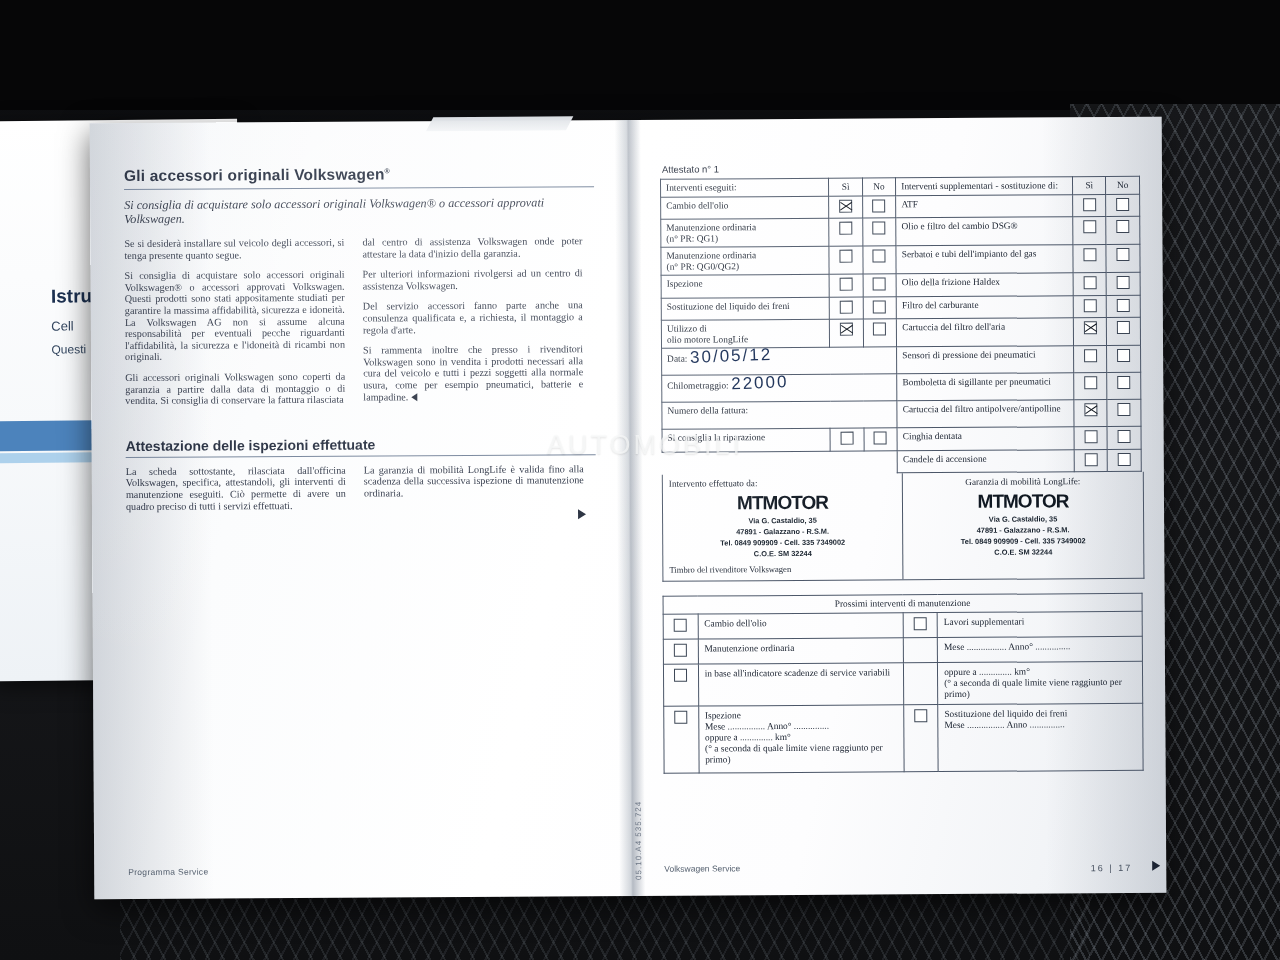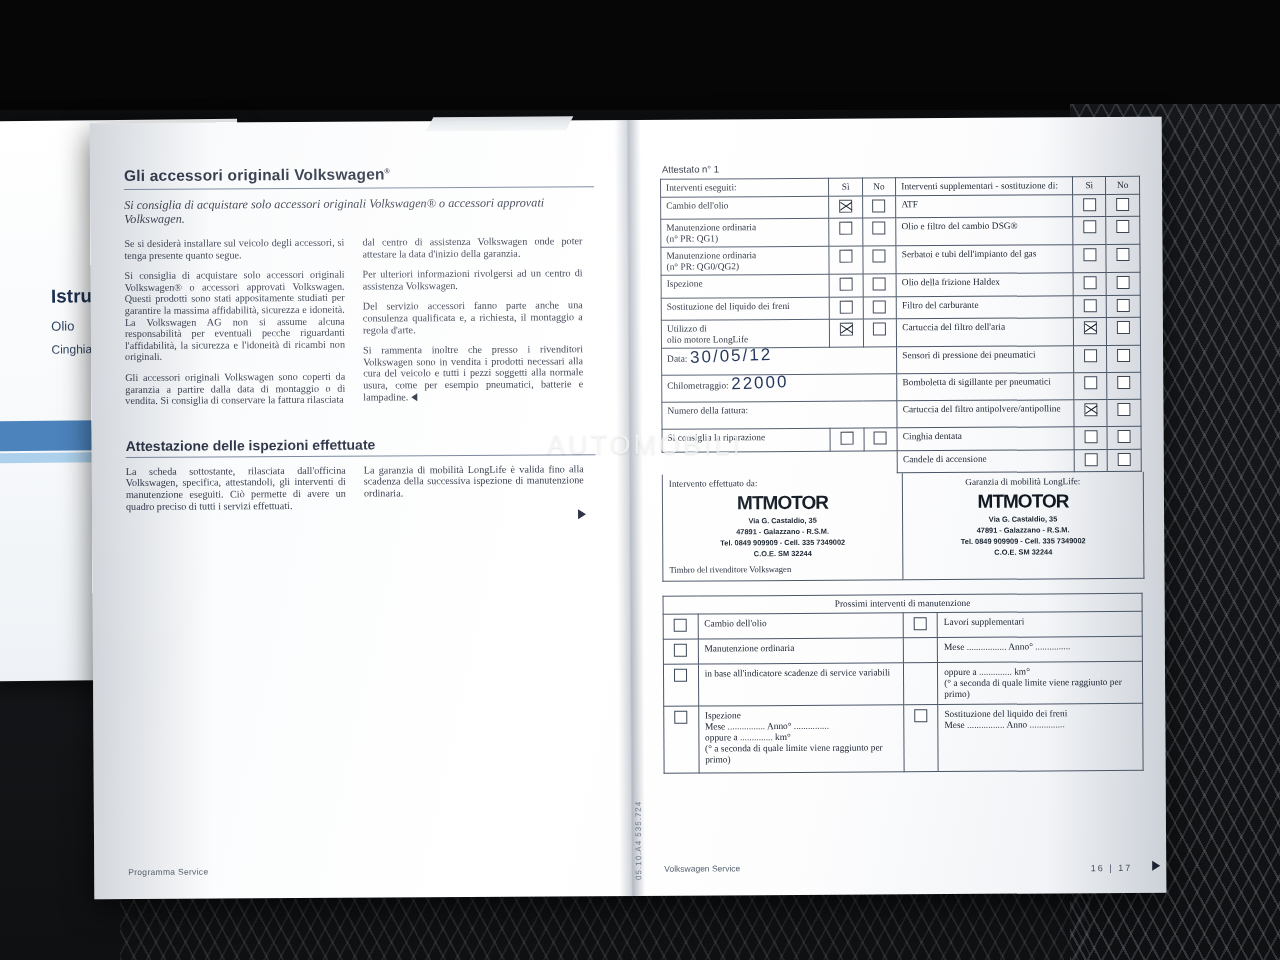--- a/index.html
+++ b/index.html
@@ -135,22 +135,22 @@
 
 <div class="photo-bg"></div>
 <div class="dark-top"></div>
 <div class="mesh"></div>
 <div class="mesh-bottom"></div>
 
 <div class="leaflet">
   <div class="blue-band"></div>
   <div class="blue-band2"></div>
   <div class="tt">Istruz</div>
-  <div class="t2">Olio</div>
-  <div class="t3">Cinghia</div>
+  <div class="t2">Cell</div>
+  <div class="t3">Questi</div>
 </div>
 
 <div class="booklet">
   <div class="page-edge"></div>
   <div class="shadow-left"></div>
   <div class="shadow-right"></div>
   <div class="spine"></div>
 
   <div class="lp">
     <h1><span>Gli accessori originali Volkswagen</span><span class="sup">®</span></h1>

